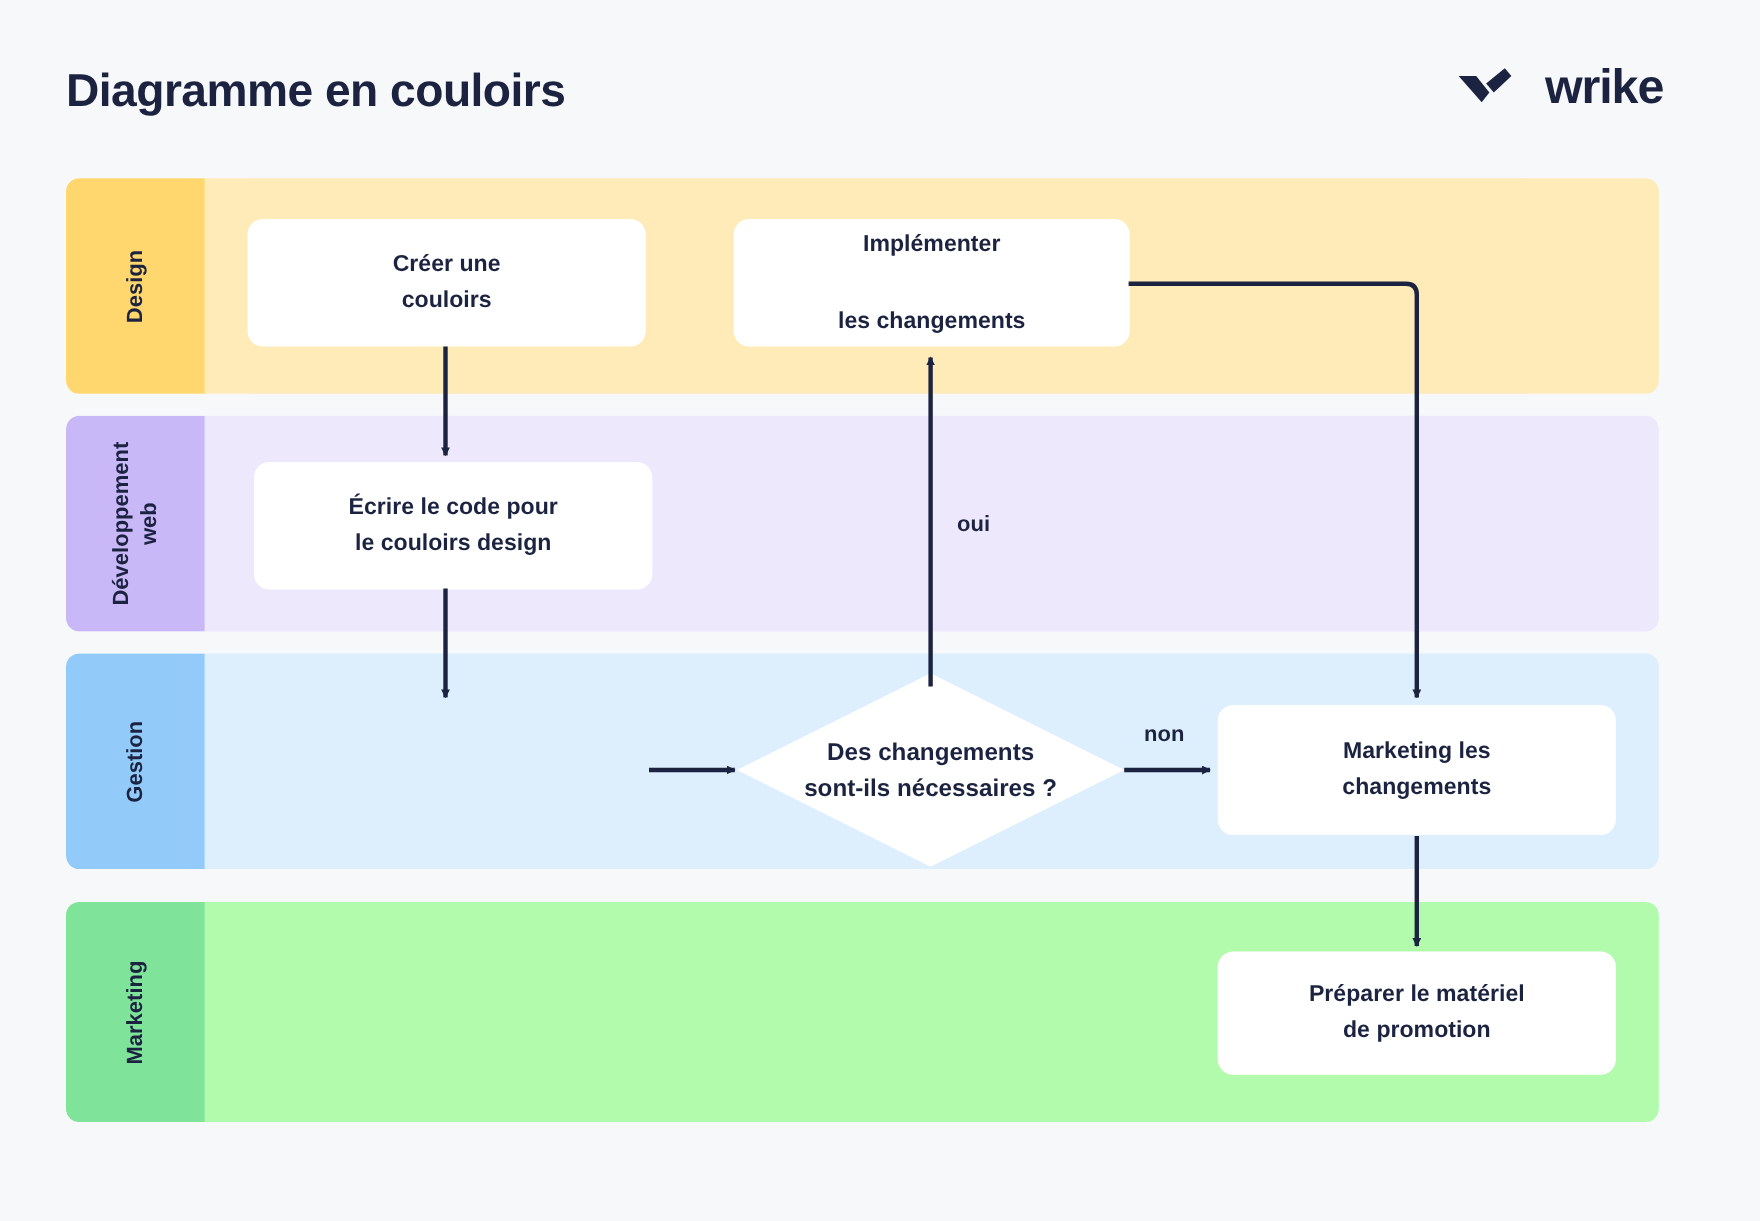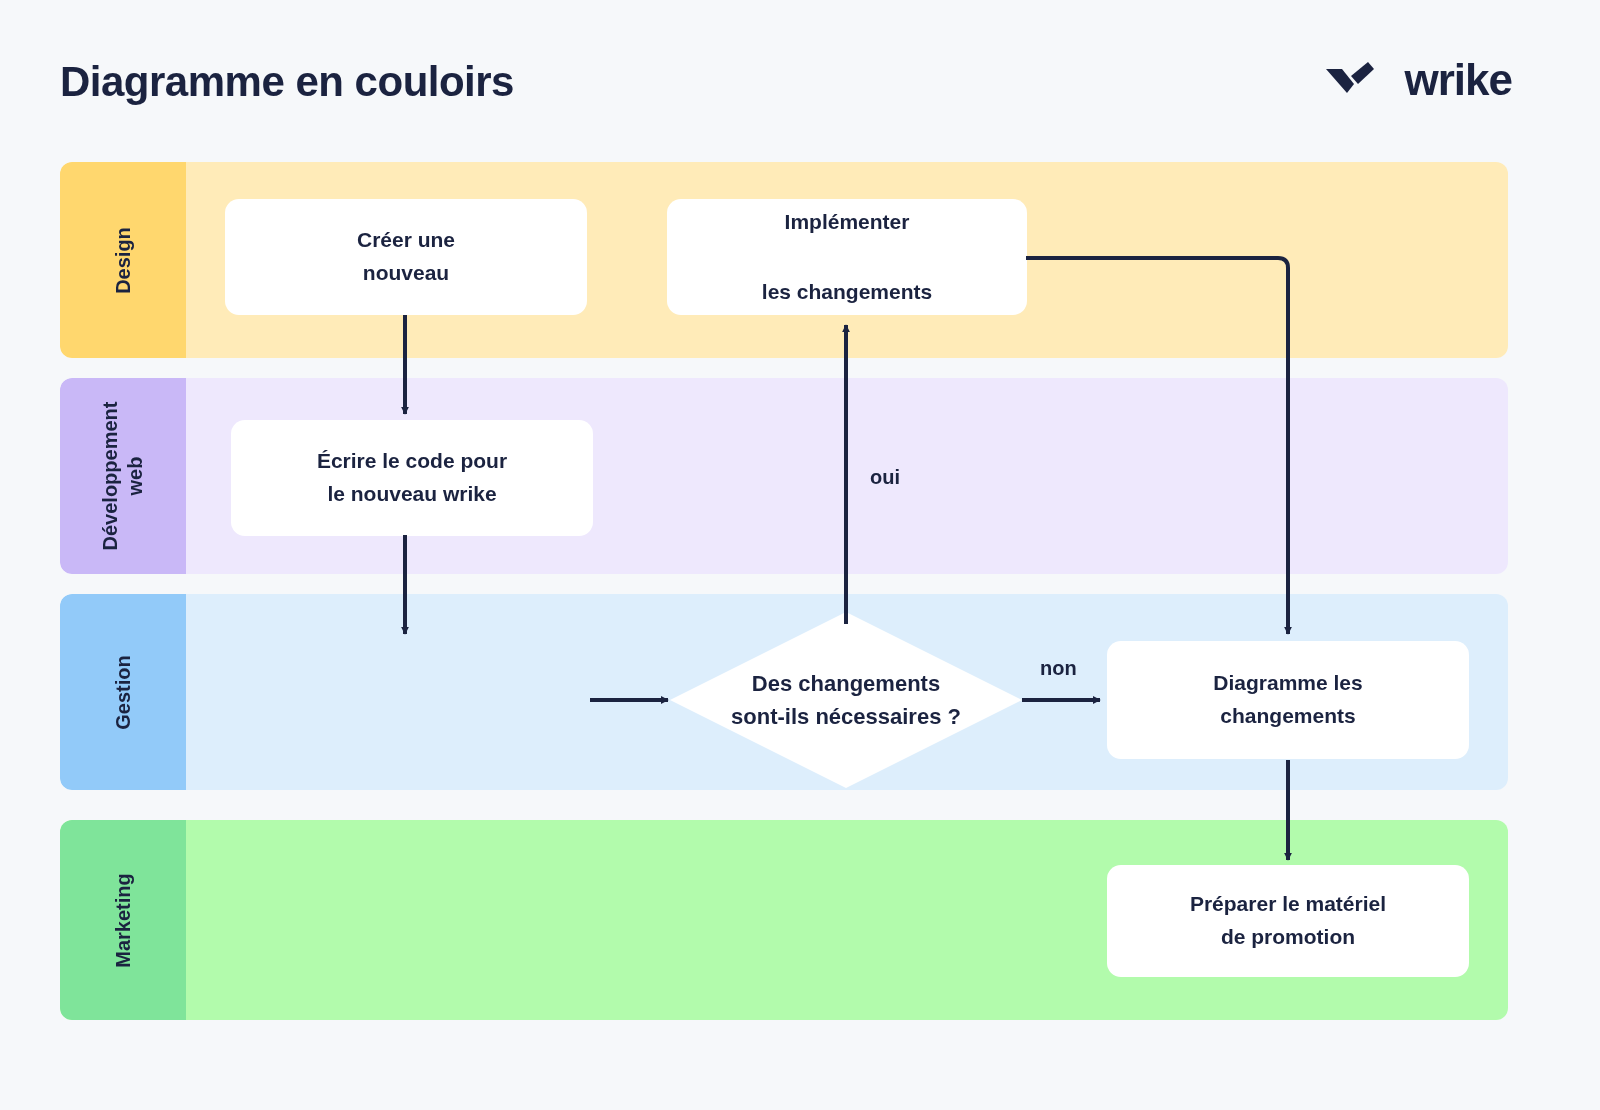--- a/index.html
+++ b/index.html
@@ -229,44 +229,44 @@
     <path d="M1026,258 L1278,258 Q1288,258 1288,268 L1288,634" stroke="#1b2340" stroke-width="4" fill="none" marker-end="url(#ah)"></path>
 
     <path d="M1288,760 L1288,860" stroke="#1b2340" stroke-width="4" fill="none" marker-end="url(#ah)"></path>
   </svg>
 
   <div class="edge-label" style="left:870px; top:466px;">oui</div>
   <div class="edge-label" style="left:1040px; top:657px;">non</div>
 
   <div class="node" style="left:225px; top:199px; width:362px; height:116px;">
     <span class="ln">Créer une</span>
-    <span class="ln">nouveau</span>
+    <span class="ln">couloirs</span>
   </div>
 
   <div class="node" style="left:667px; top:199px; width:360px; height:116px;gap:37px;">
     <span class="ln">Implémenter</span>
     <span class="ln">les changements</span>
   </div>
 
   <div class="node" style="left:231px; top:420px; width:362px; height:116px;">
     <span class="ln">Écrire le code pour</span>
-    <span class="ln">le nouveau wrike</span>
+    <span class="ln">le couloirs design</span>
   </div>
 
 
   <div class="diamond-wrap" style="left:670px; top:612px; width:352px; height:176px;">
     <div class="diamond-shape"></div>
     <div class="diamond-label">
       <span class="ln">Des changements</span>
       <span class="ln">sont-ils nécessaires ?</span>
     </div>
   </div>
 
   <div class="node" style="left:1107px; top:641px; width:362px; height:118px;">
-    <span class="ln">Diagramme les</span>
+    <span class="ln">Marketing les</span>
     <span class="ln">changements</span>
   </div>
 
   <div class="node" style="left:1107px; top:865px; width:362px; height:112px;">
     <span class="ln">Préparer le matériel</span>
     <span class="ln">de promotion</span>
   </div>
 
 </div>
 

